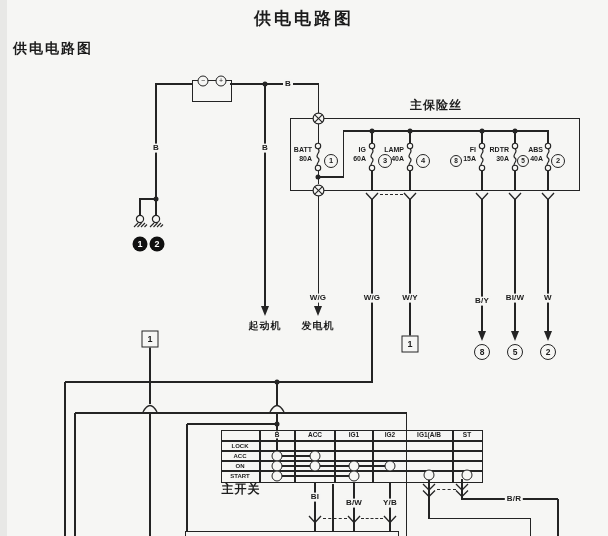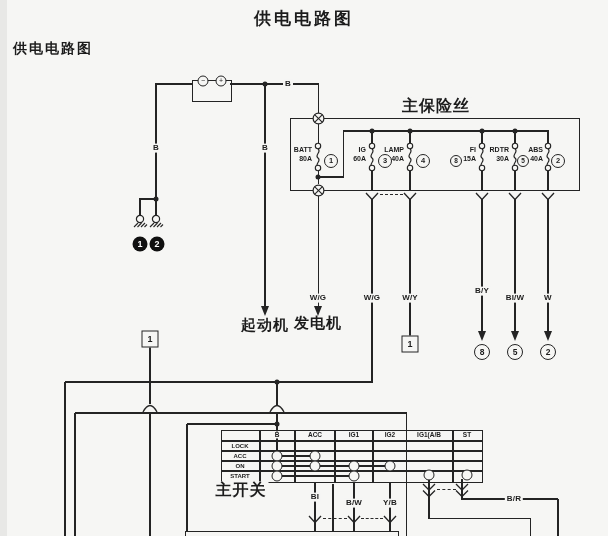--- a/index.html
+++ b/index.html
@@ -5,22 +5,22 @@
   html,body{margin:0;padding:0;background:#fff;}
   #canvas{position:relative;width:608px;height:536px;background:#f6f6f4;overflow:hidden;
           font-family:"Liberation Sans","DejaVu Sans",sans-serif;color:#1c1c1c;}
   .gutter{position:absolute;left:0;top:0;width:7px;height:536px;background:#e8e8e6;}
   .w{position:absolute;background:#242424;}
   .dash{position:absolute;height:0;border-top:1.5px dashed #2a2a2a;}
   .rect{position:absolute;border:1.4px solid #242424;background:transparent;}
   .lbl{position:absolute;transform:translate(-50%,-50%);background:#f6f6f4;padding:0 2px;
        white-space:nowrap;z-index:6;line-height:1.1;}
   .wl{font-size:8px;font-weight:bold;letter-spacing:0.2px;}
-  .cn{font-size:15px;font-weight:bold;letter-spacing:1px;}
-  .cnS{font-size:16px;font-weight:bold;letter-spacing:1px;}
+  .cn{font-size:10px;font-weight:bold;letter-spacing:1px;}
+  .cnS{font-size:12px;font-weight:bold;letter-spacing:1px;}
   .tbl-h{font-size:6.5px;font-weight:bold;padding:0 1px;}
   .tbl-r{font-size:6px;font-weight:bold;padding:0 1px;}
   .title{position:absolute;left:0;right:0;top:7px;text-align:center;font-size:17px;
          font-weight:bold;letter-spacing:3px;z-index:6;}
   .subtitle{position:absolute;left:13px;top:40px;font-size:14px;font-weight:bold;
             letter-spacing:2px;z-index:6;}
   .dot{position:absolute;width:5px;height:5px;background:#242424;border-radius:50%;
        transform:translate(-50%,-50%);z-index:4;}
   .cref{position:absolute;width:12px;height:12px;border:1.1px solid #242424;border-radius:50%;
         background:#f6f6f4;font-size:7.5px;line-height:12px;font-weight:bold;text-align:center;
@@ -214,28 +214,28 @@
 
   <div class="w" style="left:371.3px;top:199px;width:1.4px;height:183px;"></div>
   <div class="w" style="left:409.3px;top:199px;width:1.4px;height:138px;"></div>
   <div class="w" style="left:481.3px;top:199px;width:1.4px;height:132px;"></div>
   <div class="w" style="left:514.3px;top:199px;width:1.4px;height:132px;"></div>
   <div class="w" style="left:547.3px;top:199px;width:1.4px;height:132px;"></div>
 
   <div class="lbl wl" style="left:318px;top:298px;">W/G</div>
   <div class="lbl wl" style="left:372px;top:298px;">W/G</div>
   <div class="lbl wl" style="left:410px;top:298px;">W/Y</div>
-  <div class="lbl wl" style="left:482px;top:291px;">B/Y</div>
+  <div class="lbl wl" style="left:482px;top:301px;">B/Y</div>
   <div class="lbl wl" style="left:515px;top:298px;">BI/W</div>
   <div class="lbl wl" style="left:548px;top:298px;">W</div>
 
   <div class="arr" style="left:265px;top:306px;"></div>
   <div class="arr" style="left:318px;top:306px;"></div>
   <div class="lbl cn" style="left:265px;top:325px;">起动机</div>
-  <div class="lbl cn" style="left:318px;top:325px;font-family:Liberation Mono, monospace;">发电机</div>
+  <div class="lbl cn" style="left:318px;top:325px;">发电机</div>
 
   <div class="arr" style="left:482px;top:331px;"></div>
   <div class="arr" style="left:515px;top:331px;"></div>
   <div class="arr" style="left:548px;top:331px;"></div>
   <div class="cref big" style="left:482px;top:352px;">8</div>
   <div class="cref big" style="left:515px;top:352px;">5</div>
   <div class="cref big" style="left:548px;top:352px;">2</div>
 
   <div class="boxed" style="left:150px;top:339px;">1</div>
   <div class="boxed" style="left:410px;top:344px;">1</div>

